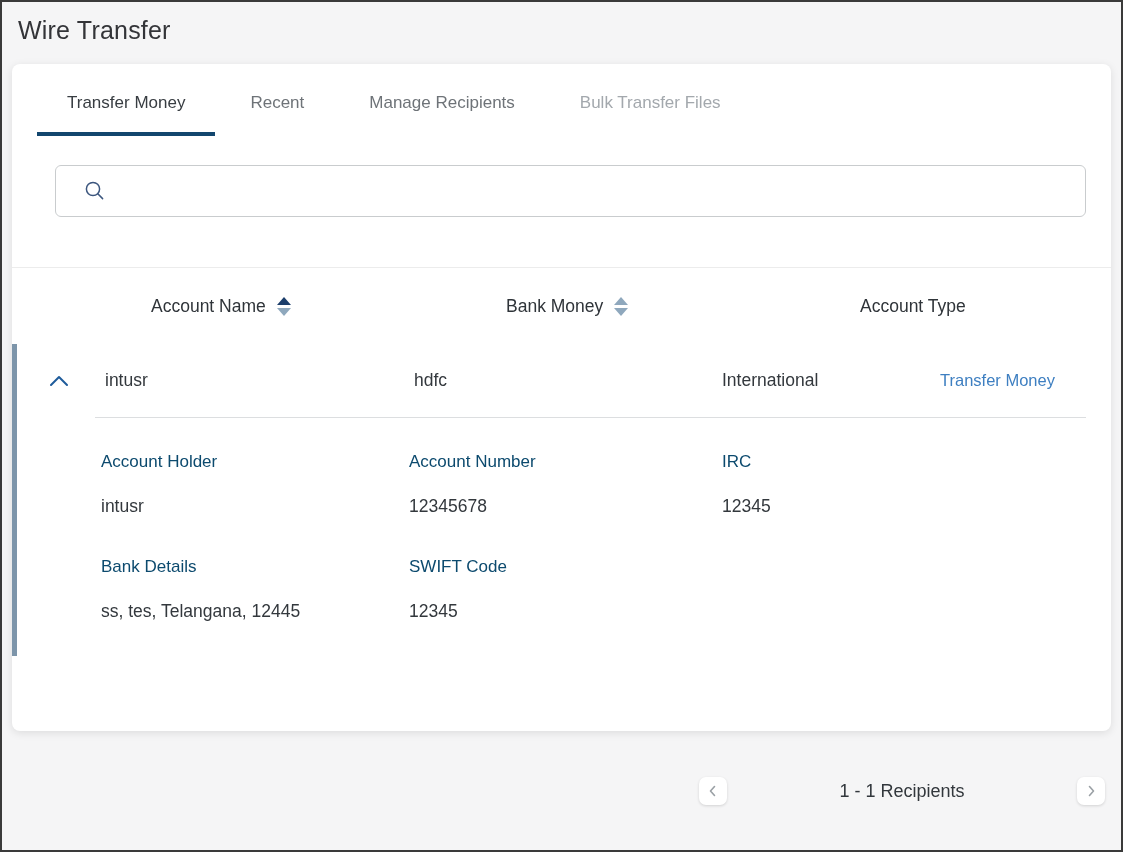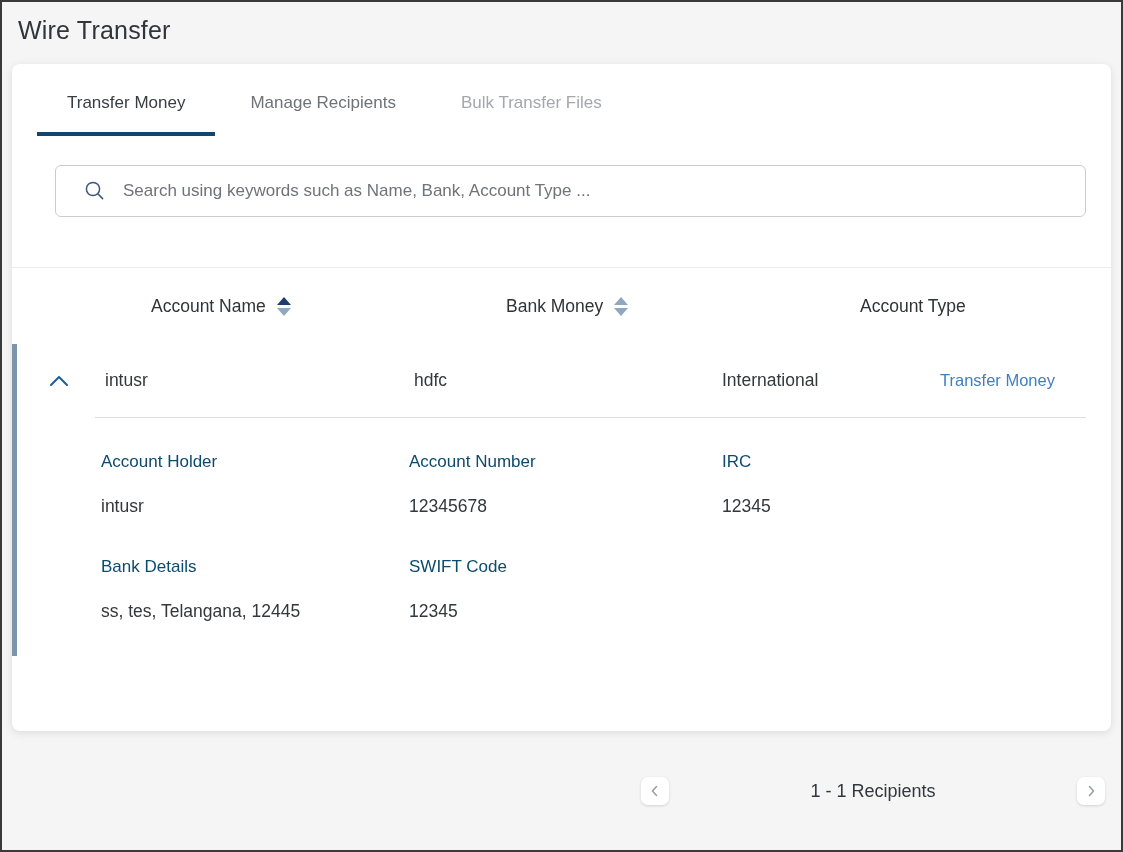--- a/index.html
+++ b/index.html
@@ -141,21 +141,21 @@
     color:#0c4a6e;
     margin-bottom:24px;
   }
   .detail-value {
     font-size:17.5px;
     color:#33383d;
   }
   
   .pagination {
     margin:46px 16px 0 auto;
-    width:464px;
+    width:406px;
     display:flex;
     align-items:center;
   }
   .page-btn {
     width:28px; height:28px;
     background:#fff;
     border:none;
     border-radius:7px;
     box-shadow:0 1px 3px rgba(0,0,0,.14);
     display:flex;
@@ -173,31 +173,31 @@
 </style>
 </head>
 <body>
 
 <div class="page-title">Wire Transfer</div>
 
 <div class="card">
 
   <div class="tabs">
     <div class="tab active">Transfer Money</div>
+    <div class="tab">Recent</div>
     <div class="tab">Manage Recipients</div>
     <div class="tab disabled">Bulk Transfer Files</div>
   </div>
 
   <div class="search-wrap">
     <div class="search-box">
       <svg width="22" height="22" viewBox="0 0 22 22">
         <circle cx="9" cy="9" r="6.6" fill="none" stroke="#3c567e" stroke-width="1.5"></circle>
         <line x1="13.8" y1="13.8" x2="18.6" y2="18.6" stroke="#3c567e" stroke-width="1.5" stroke-linecap="round"></line>
       </svg>
-      <input class="search-input" type="text" placeholder="Search using keywords such as Name, Bank, Account Type ..." style="">
     </div>
   </div>
 
   <div class="section-divider"></div>
 
   <div class="grid-cols thead">
     <div></div>
     <div class="th sortable">
       <span>Account Name</span>
       <span class="sort asc">

